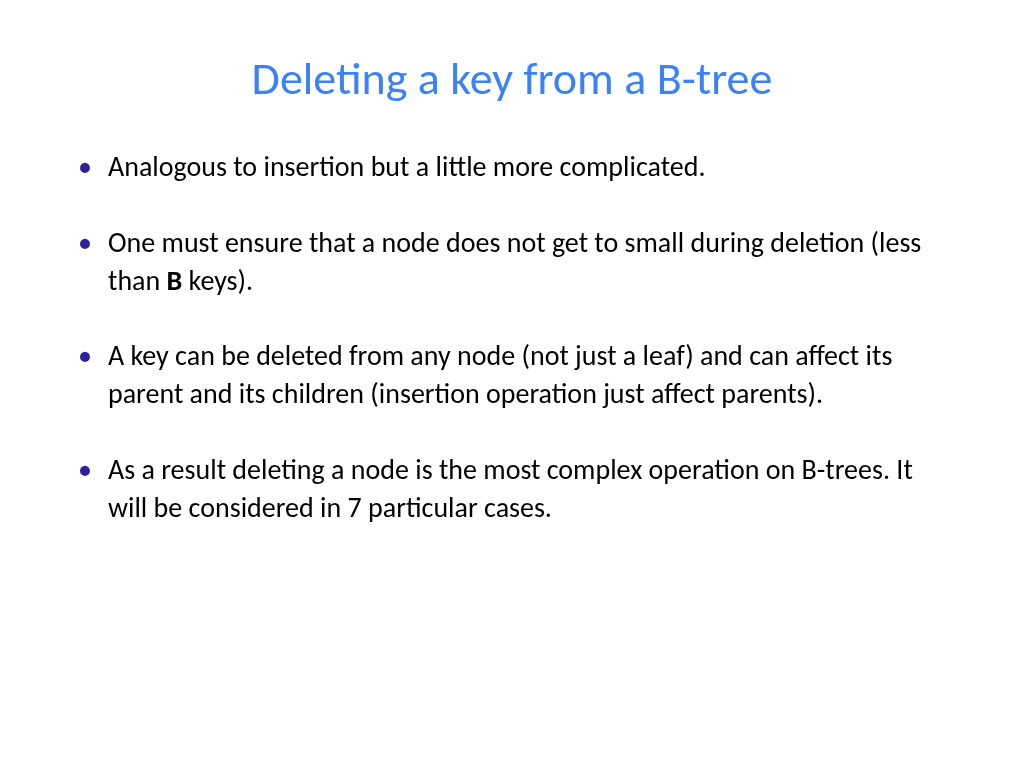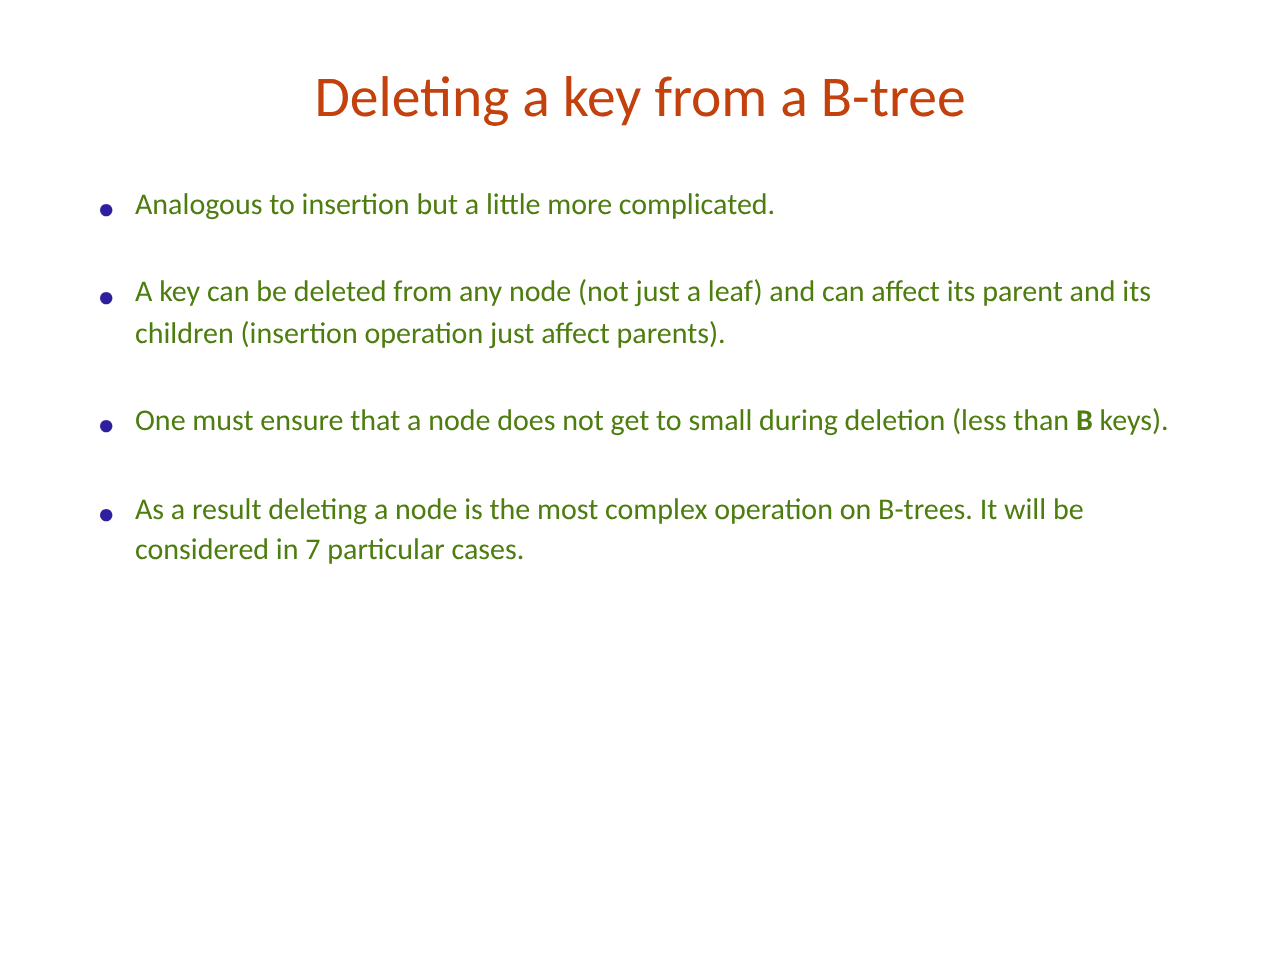--- a/index.html
+++ b/index.html
@@ -7,28 +7,28 @@
   body {
     background: #ffffff;
     font-family: Calibri, "Segoe UI", Arial, sans-serif;
     color: #000000;
     padding: 50px 70px 40px 70px;
   }
   .title {
     text-align: center;
     font-size: 46px;
     font-weight: 400;
-    color: #c2410c;
+    color: #3b82f6;
     margin-bottom: 42px;
   }
   ul.bullets {
     list-style: none;
-    font-size: 24px;
+    font-size: 28px;
     line-height: 1.35;
-    color: #4d7c0f;
+    color: #000000;
   }
   ul.bullets > li {
     position: relative;
     padding-left: 38px;
     margin-bottom: 38px;
   }
   ul.bullets > li::before {
     content: "•";
     position: absolute;
     left: 8px;
@@ -42,21 +42,21 @@
 </head>
 <body>
 
 <h1 class="title">Deleting a key from a B-tree</h1>
 
 <ul class="bullets">
   <li>
     <span>Analogous to insertion but a little more complicated.</span><span class="b"></span><span></span>
   </li>
   <li>
-    <span>A key can be deleted from any node (not just a leaf) and can affect  its parent and its children (insertion operation just affect parents).</span><span class="b"></span><span></span>
+    <span>One must ensure that a node does not get to small during deletion (less than </span><span class="b">B</span><span> keys).</span>
   </li>
   <li>
-    <span>One must ensure that a node does not get to small during deletion (less than </span><span class="b">B</span><span> keys).</span>
+    <span>A key can be deleted from any node (not just a leaf) and can affect  its parent and its children (insertion operation just affect parents).</span><span class="b"></span><span></span>
   </li>
   <li>
     <span>As a result deleting a node is the most complex operation on B-trees. It will be considered  in 7 particular cases.</span><span class="b"></span><span></span>
   </li>
 </ul>
 
 </body></html>

